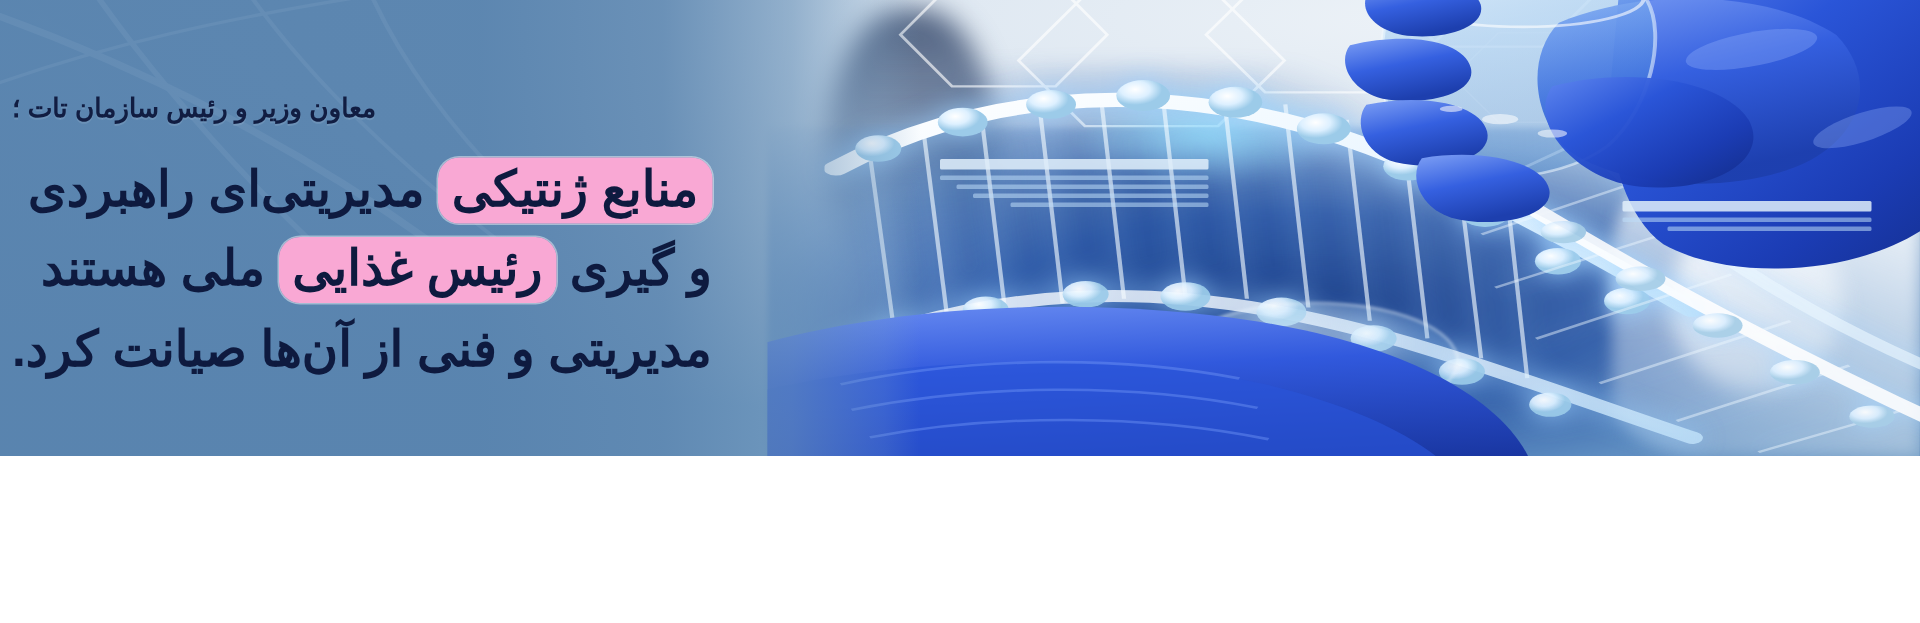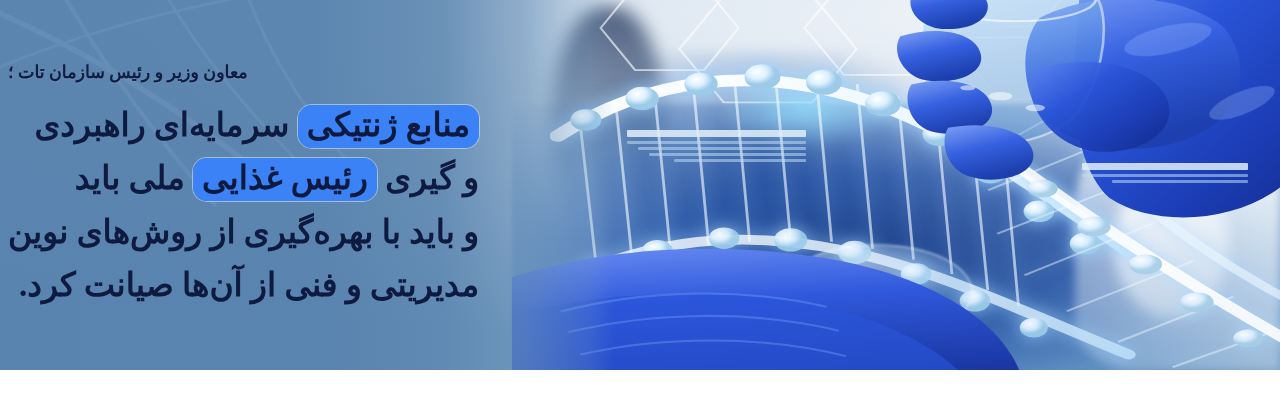--- a/index.html
+++ b/index.html
@@ -2,23 +2,23 @@
 <html lang="fa" dir="rtl"><head>
 <meta charset="utf-8">
 <title>banner</title>
 <style>
   html,body{margin:0;padding:0;background:#fff;}
   *{box-sizing:border-box;}
 
   .banner{
     position:relative;
     width:1280px;
-    height:370px;
+    height:304px;
     overflow:hidden;
-    font-family:Liberation Serif, serif;
+    font-family:Liberation Sans, sans-serif;
     background:#8fa9c4;
   }
 
   
   .photo{position:absolute;inset:0;overflow:hidden;}
 
   
   .bg-lab{
     position:absolute;inset:0;
     background:
@@ -155,21 +155,21 @@
     margin:0;
     font-size:33px;
     font-weight:700;
     line-height:1.62;
     color:#0e1a3f;
     white-space:nowrap;
     letter-spacing:-.2px;
   }
   .hl-line{display:block;}
   .mark{
-    background:#3b82f6;
+    background:#f9a8d4;
     border-radius:14px;
     padding:2px 9px 5px 9px;
     color:#0e1a3f;
     box-shadow:0 0 0 1px rgba(255,255,255,.45);
   }
 </style>
 </head>
 <body>
 
 <div class="banner">
@@ -401,23 +401,22 @@
       </g>
     </svg>
   </div>
 
   <div class="content">
 
     <div class="kicker">معاون وزیر و رئیس سازمان تات ؛</div>
 
     <h1 class="headline">
       <span class="hl-line">
-        <span class="mark">منابع ژنتیکی</span><span> سرمایه‌ای راهبردی</span>
+        <span class="mark">منابع ژنتیکی</span><span> مدیریتی‌ای راهبردی</span>
       </span>
       <span class="hl-line">
-        <span>و گیری </span><span class="mark">رئیس غذایی</span><span> ملی باید</span>
+        <span>و گیری </span><span class="mark">رئیس غذایی</span><span> ملی هستند</span>
       </span>
-      <span class="hl-line">و باید با بهره‌گیری از روش‌های نوین</span>
       <span class="hl-line">مدیریتی و فنی از آن‌ها صیانت کرد.</span>
     </h1>
   </div>
 
 </div>
 
 </body></html>

